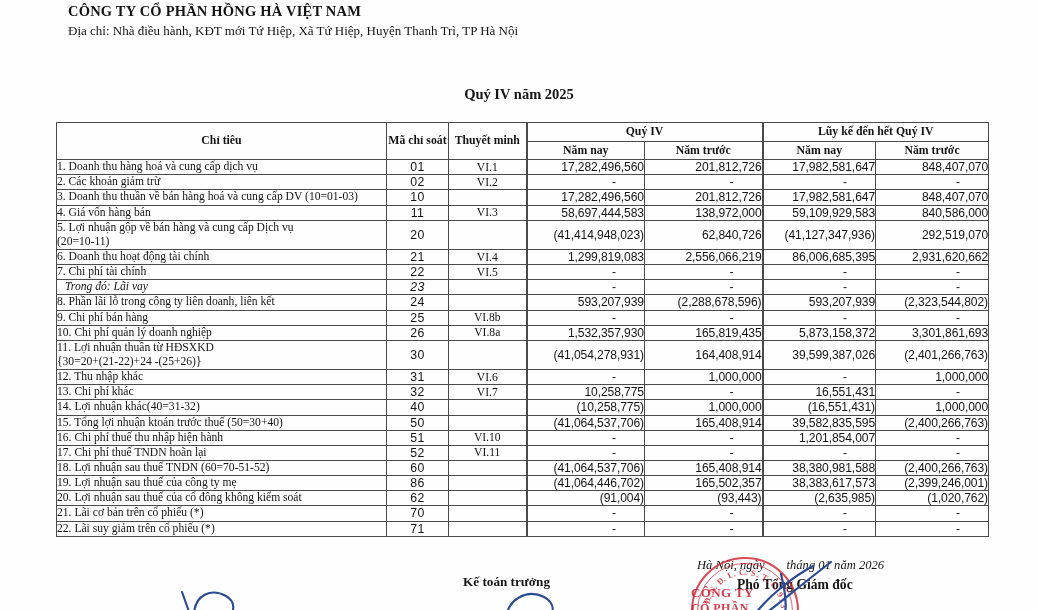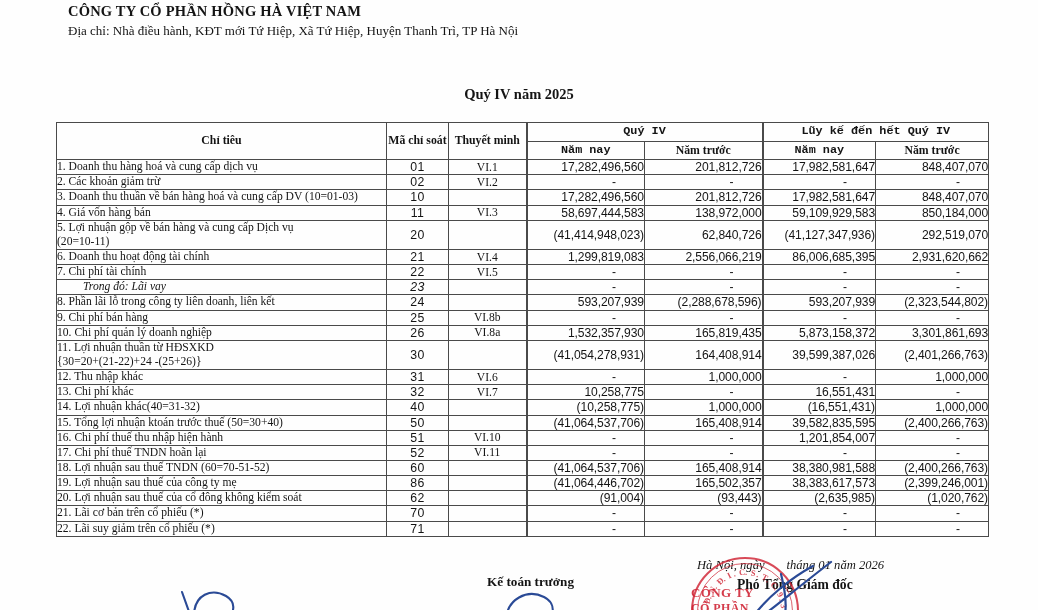--- a/index.html
+++ b/index.html
@@ -85,21 +85,21 @@
   thead th.h-sub { font-size: 11.3px; font-weight: bold; }
 
   
   td.c-label {
     text-align: left;
     padding: 1px 2px 1px 4px;
     line-height: 1.22;
     font-size: 11.6px;
     white-space: pre-line;
   }
-  td.c-label.ital { font-style: italic; padding-left: 26px; }
+  td.c-label.ital { font-style: italic; padding-left: 8px; }
   td.c-code {
     text-align: center;
     font-size: 12.3px;
     font-family: "Liberation Sans", sans-serif;
     letter-spacing: 0.3px;
   }
   td.c-code.ital { font-style: italic; margin-left: 41px; }
   td.c-note {
     text-align: center;
     font-size: 11.6px;
@@ -108,30 +108,30 @@
     text-align: right;
     padding: 1px 6px 1px 2px;
     font-size: 12.1px;
     font-family: "Liberation Sans", sans-serif;
     letter-spacing: -0.1px;
     white-space: nowrap;
   }
   td.c-num.dash { text-align: right; padding-right: 28px; }
 
   
-  .sep-left { border-left: 2px solid #4a4a4a !important; font-family: Liberation Mono, monospace; }
+  .sep-left { border-left: 2px solid #4a4a4a !important; }
 
   
   .sig {
     position: absolute;
     font-size: 13.2px;
     font-weight: bold;
   }
   #sig-nguoilap { left: 193px; top: 574px; margin-top: 36px; }
-  #sig-ketoan   { left: 487px; top: 574px; text-align: center; }
+  #sig-ketoan   { left: 463px; top: 574px; text-align: center; }
   #sig-giamdoc  { left: 737px; top: 577px; font-size: 13.6px; }
   .date-line {
     position: absolute;
     left: 697px; top: 558px;
     font-size: 12.6px;
     font-style: italic;
     white-space: nowrap;
   }
   .date-line .blank { display:inline-block; width: 22px; }
 
@@ -248,21 +248,21 @@
             <td class="c-num sep-left">17,982,581,647</td>
             <td class="c-num">848,407,070</td>
           </tr>
           <tr>
             <td class="c-label">4. Giá vốn hàng bán</td>
             <td class="c-code">11</td>
             <td class="c-note">VI.3</td>
             <td class="c-num sep-left">58,697,444,583</td>
             <td class="c-num">138,972,000</td>
             <td class="c-num sep-left">59,109,929,583</td>
-            <td class="c-num">850,184,000</td>
+            <td class="c-num">840,586,000</td>
           </tr>
           <tr>
             <td class="c-label">5. Lợi nhuận gộp về bán hàng  và cung cấp Dịch vụ
     (20=10-11)</td>
             <td class="c-code">20</td>
             <td class="c-note"></td>
             <td class="c-num sep-left">(41,414,948,023)</td>
             <td class="c-num">62,840,726</td>
             <td class="c-num sep-left">(41,127,347,936)</td>
             <td class="c-num">292,519,070</td>

